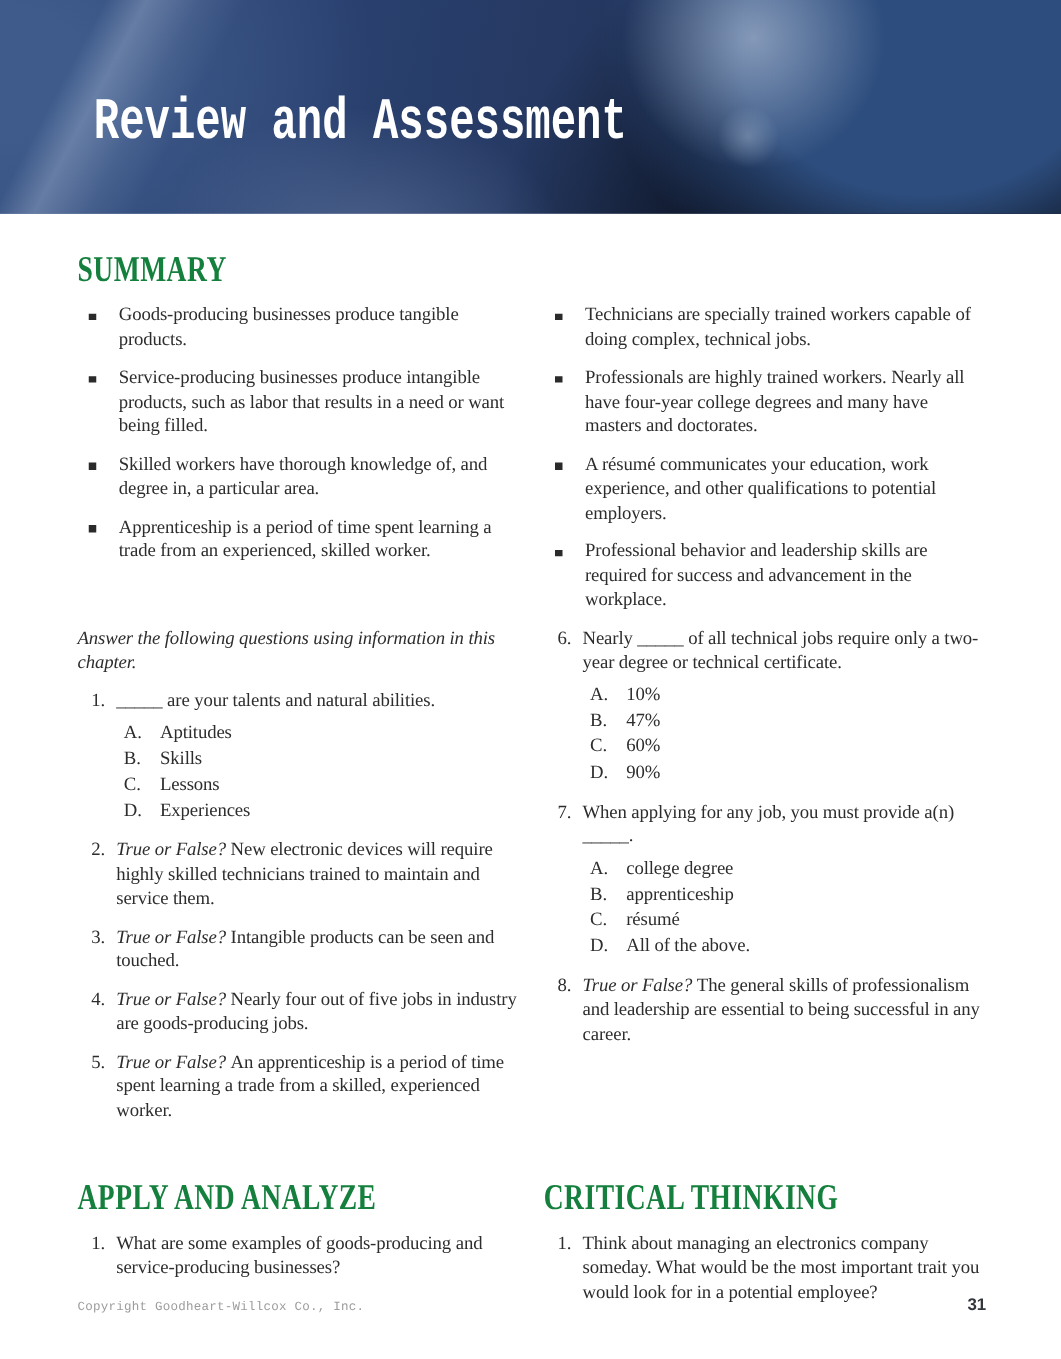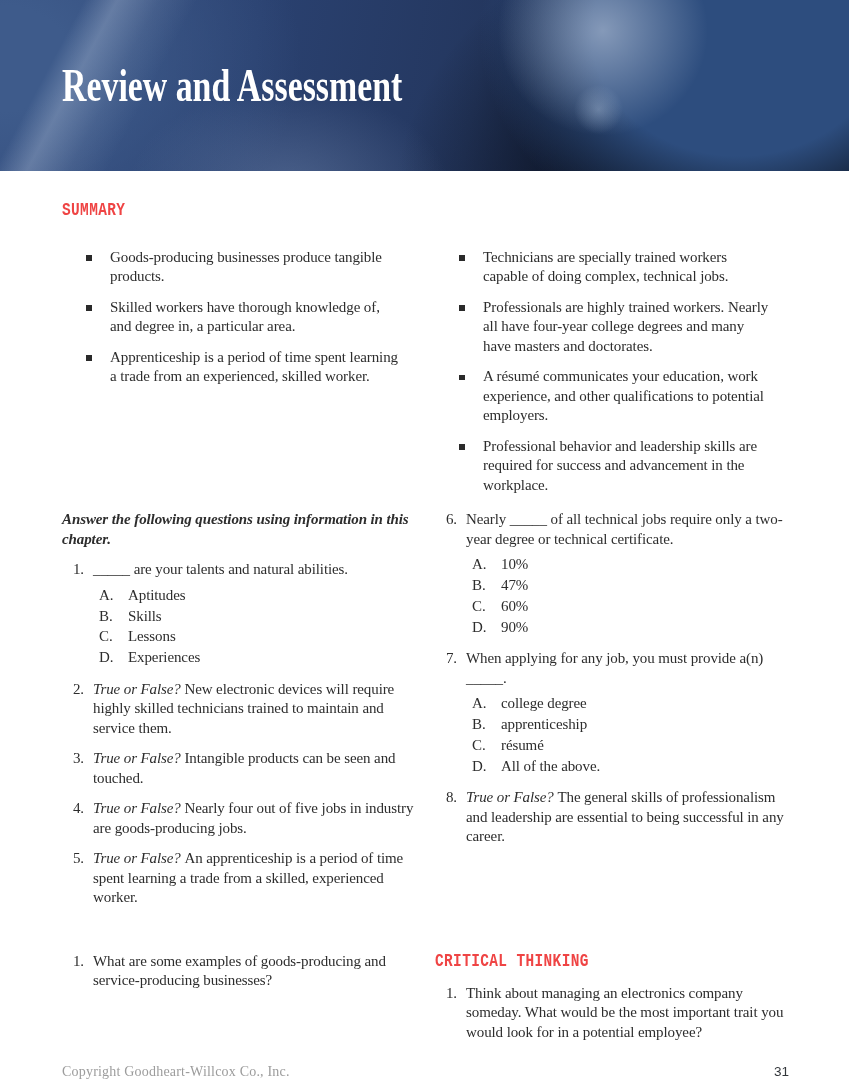--- a/index.html
+++ b/index.html
@@ -20,43 +20,43 @@
       radial-gradient(circle 150px at 71% 18%, rgba(205,216,233,0.55), rgba(205,216,233,0) 70%),
       radial-gradient(circle 34px at 70.5% 64%, rgba(175,195,220,0.38), rgba(175,195,220,0) 72%),
       linear-gradient(118deg, rgba(0,0,0,0) 9%, rgba(172,188,213,0.38) 12.5%, rgba(172,188,213,0.12) 17%, rgba(0,0,0,0) 21%),
       radial-gradient(ellipse 230px 150px at 34% 112%, rgba(118,140,177,0.45), rgba(118,140,177,0) 70%),
       radial-gradient(ellipse 350px 290px at 87% 20%, #2d4d7e 42%, rgba(45,77,126,0) 74%),
       radial-gradient(ellipse 620px 430px at 102% 118%, #05080f 28%, rgba(5,8,15,0) 76%),
       radial-gradient(ellipse 430px 330px at 0% 34%, #3e5b8b 16%, rgba(62,91,139,0) 70%),
       linear-gradient(100deg, #31497a 0%, #2a4170 30%, #24375f 56%, #152140 78%, #0a0f22 100%);
   }
   .banner h1 {
-    position:absolute; left:62px; top:62px; margin:0;
-    font-family:Liberation Serif, serif;
+    position:absolute; left:62px; top:62px; margin:13px;
+    font-family:Liberation Mono, monospace;
     font-weight:700; font-size:47px; line-height:1;
     color:#ffffff; white-space:nowrap;
   }
   .cond { display:inline-block; transform:scaleX(0.72); transform-origin:0 50%; }
   .cond2 { display:inline-block; transform:scaleX(0.76); transform-origin:0 50%; }
 
   
   .content { padding:30px 62px 0 62px; }
   .cols { display:flex; gap:21px; }
   .col { width:352px; flex:0 0 352px; }
 
   h2.shead {
     margin:0 0 12px 0;
-    font-family:Liberation Mono, monospace;
-    font-weight:700; font-size:19px; line-height:1.05;
-    color:#ef4444; white-space:nowrap;
+    font-family:Liberation Serif, serif;
+    font-weight:700; font-size:29px; line-height:1.05;
+    color:#15803d; white-space:nowrap;
     letter-spacing:0.5px;
   }
 
   
-  ul.bullets { list-style:none; margin:15px; padding:0; }
+  ul.bullets { list-style:none; margin:0; padding:0; }
   ul.bullets li {
     position:relative;
     padding-left:33px;
     margin-bottom:11px;
     font-size:15px; line-height:1.3; letter-spacing:-0.1px;
   }
   ul.bullets li::before {
     content:""; position:absolute; left:9px; top:7.5px;
     width:5.5px; height:5.5px; background:#2a2a2a;
   }
@@ -66,56 +66,57 @@
   .qn { width:22px; flex:0 0 22px; text-align:right; margin-right:9px; }
   .qb { flex:1; }
   .qt { margin:0; }
   .ital { font-style:italic; }
   .opts { margin:6px 0 2px 6px; }
   .opt { display:flex; margin:2px 0; line-height:1.25; }
   .ol { width:29px; flex:0 0 29px; }
 
   .intro {
     margin:0 0 11px 0;
-    font-style:italic; font-size:15px; line-height:1.3; letter-spacing:-0.1px;font-weight:bold;
+    font-style:italic; font-size:15px; line-height:1.3; letter-spacing:-0.1px;
   }
 
   .sect-gap { margin-top:25px; }
   .row-gap  { margin-top:33px; }
 
   
   .footer {
     position:absolute; left:62px; right:60px; top:1036px;
     display:flex; justify-content:space-between; align-items:baseline;
   }
   .copyright {
-    font-family:Liberation Serif, serif;
-    font-size:14px; color:#9c9c9c; letter-spacing:0.2px;
+    font-family:Liberation Mono, monospace;
+    font-size:10px; color:#9c9c9c; letter-spacing:0.2px;
   }
   .pagenum {
     font-family:"Liberation Sans", sans-serif;
-    font-weight:400; font-size:13.5px; color:#33373b;margin-top:28px;
+    font-weight:700; font-size:13.5px; color:#33373b;
   }
 </style>
 </head>
 <body>
 
 <div class="page">
 
   <div class="banner">
     <h1><span class="cond">Review and Assessment</span></h1>
   </div>
 
   <div class="content">
 
     <h2 class="shead"><span class="cond2">SUMMARY</span></h2>
     <div class="cols">
       <div class="col">
         <ul class="bullets">
           <li>Goods-producing businesses produce tangible products.</li>
+          <li>Service-producing businesses produce intangible products, such as labor that results in a need or want being filled.</li>
           <li>Skilled workers have thorough knowledge of, and degree in, a particular area.</li>
           <li>Apprenticeship is a period of time spent learning a trade from an experienced, skilled worker.</li>
         </ul>
       </div>
       <div class="col">
         <ul class="bullets">
           <li>Technicians are specially trained workers capable of doing complex, technical jobs.</li>
           <li>Professionals are highly trained workers. Nearly all have four-year college degrees and many have masters and doctorates.</li>
           <li>A résumé communicates your education, work experience, and other qualifications to potential employers.</li>
           <li>Professional behavior and leadership skills are required for success and advancement in the workplace.</li>
@@ -236,20 +237,21 @@
           <span class="qn">8.</span>
           <div class="qb">
             <p class="qt"><span class="ital">True or False? </span><span>The general skills of professionalism and leadership are essential to being successful in any career.</span></p>
           </div>
         </div>
       </div>
     </div>
 
     <div class="cols row-gap">
       <div class="col">
+        <h2 class="shead"><span class="cond2">APPLY AND ANALYZE</span></h2>
         <div class="q">
           <span class="qn">1.</span>
           <div class="qb">
               <p class="qt">What are some examples of goods-producing and service-producing businesses?</p>
             </div>
         </div>
 
       </div>
 
       <div class="col">

